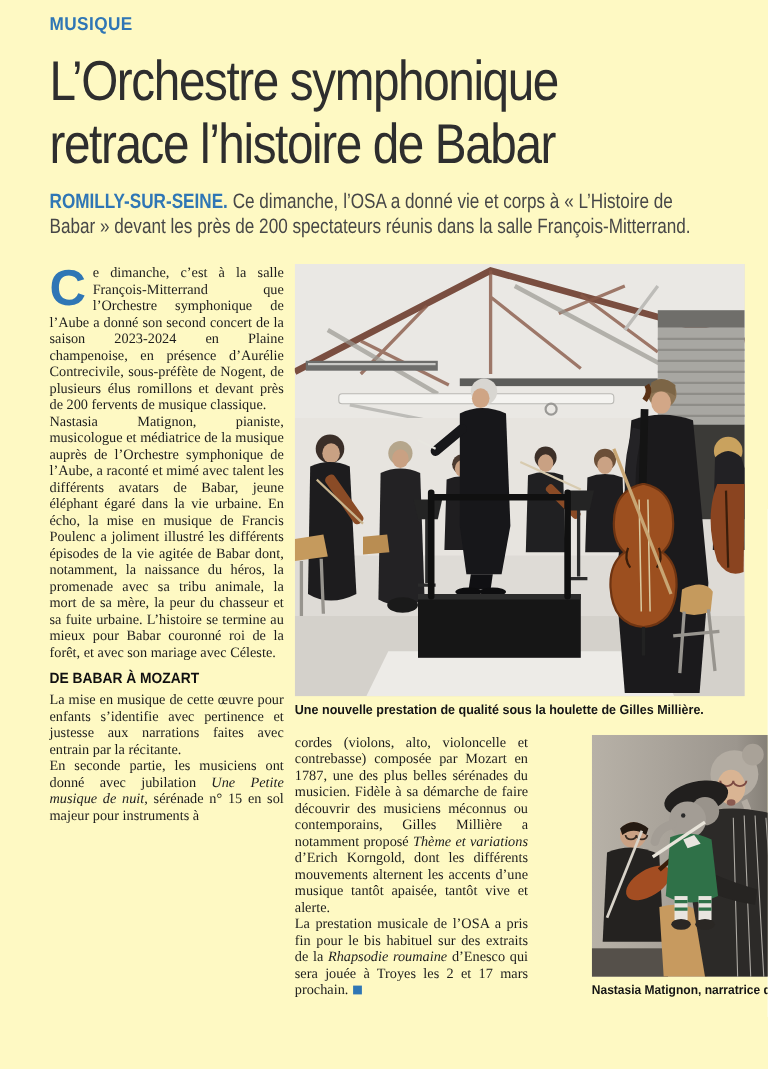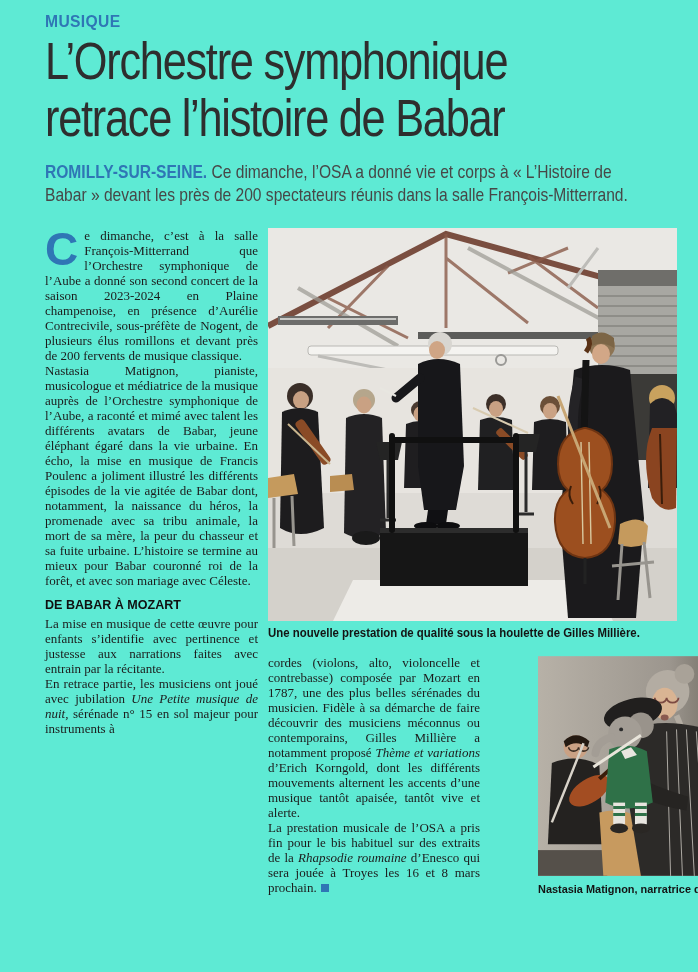--- a/index.html
+++ b/index.html
@@ -1,23 +1,23 @@
 <!DOCTYPE html>
 <html lang="fr"><head>
 <meta charset="utf-8">
 <style>
   html,body{margin:0;padding:0;background:#ffffff;}
   body{width:698px;height:972px;overflow:hidden;font-family:"Liberation Sans",sans-serif;}
-  .page{position:relative;width:698px;height:972px;box-sizing:border-box;padding:12px 21px 0 45px;overflow:hidden;background:#5eead4;}
+  .page{position:relative;width:698px;height:972px;box-sizing:border-box;padding:12px 21px 0 45px;overflow:hidden;background:#fef9c3;}
 
   
   .kicker{color:#2F76B5;font-weight:700;font-size:17px;letter-spacing:.4px;transform:scaleX(.92);transform-origin:left top;white-space:nowrap;}
 
   
-  .headline{margin-top:1px;color:#2e2e2e;}
+  .headline{margin-top:13px;color:#2e2e2e;}
   .headline-line{font-size:51px;font-weight:400;line-height:57px;letter-spacing:-1.5px;transform:scaleX(.85);transform-origin:left top;white-space:nowrap;}
 
   
   .lede{margin-top:13px;font-size:19px;line-height:23px;color:#474747;transform:scaleX(.82);transform-origin:left top;width:780px;}
   .lede-line{white-space:nowrap;}
   .lede-loc{color:#2F76B5;font-weight:700;}
 
   
   .content{display:flex;margin-top:22px;}
   .bodytext{font-family:"Liberation Serif",serif;font-size:13px;line-height:15px;color:#1c1c1c;text-align:justify;hyphens:auto;-webkit-hyphens:auto;}
@@ -57,21 +57,21 @@
     <div class="lede-line">Babar » devant les près de 200 spectateurs réunis dans la salle François-Mitterrand.</div>
   </div>
 
   <div class="content">
 
     <div class="col-left bodytext">
       <p><span class="dropcap">C</span><span><span>e dimanche, c’est à la salle François-Mitterrand que l’Orchestre symphonique de l’Aube a donné son second concert de la saison 2023-2024 en Plaine champenoise, en présence d’Aurélie Contrecivile, sous-préfète de Nogent, de plusieurs élus romillons et devant près de 200 fervents de musique classique.</span></span></p>
       <p><span>Nastasia Matignon, pianiste, musicologue et médiatrice de la musique auprès de l’Orchestre symphonique de l’Aube, a raconté et mimé avec talent les différents avatars de Babar, jeune éléphant égaré dans la vie urbaine. En écho, la mise en musique de Francis Poulenc a joliment illustré les différents épisodes de la vie agitée de Babar dont, notamment, la naissance du héros, la promenade avec sa tribu animale, la mort de sa mère, la peur du chasseur et sa fuite urbaine. L’histoire se termine au mieux pour Babar couronné roi de la forêt, et avec son mariage avec Céleste.</span></p>
       <div class="subhead">DE BABAR À MOZART</div>
       <p><span>La mise en musique de cette œuvre pour enfants s’identifie avec pertinence et justesse aux narrations faites avec entrain par la récitante.</span></p>
-      <p><span>En retrace partie, les musiciens ont joué avec jubilation </span><span style="font-style: italic;">Une Petite musique de nuit</span><span>, sérénade n° 15 en sol majeur pour instruments à</span></p>
+      <p><span>En seconde partie, les musiciens ont donné avec jubilation </span><span style="font-style: italic;">Une Petite musique de nuit</span><span>, sérénade n° 15 en sol majeur pour instruments à</span></p>
     </div>
 
     <div class="right-area">
 
       <svg class="photo photo-large" viewBox="0 0 409 393" xmlns="http://www.w3.org/2000/svg">
         <rect width="409" height="393" fill="#dedbd6"></rect>
 
         <g>
           <rect width="409" height="150" fill="#eae8e4"></rect>
           <path d="M0,98 L178,6 L409,70" stroke="#7a4e40" stroke-width="6" fill="none"></path>
@@ -175,21 +175,21 @@
           <path d="M62,248 l22,-2 l2,16 l-24,2 Z" fill="#b98d52"></path>
         </g>
       </svg>
 
       <div class="caption">Une nouvelle prestation de qualité sous la houlette de Gilles Millière.</div>
 
       <div class="bottom-row">
 
         <div class="col-middle bodytext">
           <p><span>cordes (violons, alto, violoncelle et contrebasse) composée par Mozart en 1787, une des plus belles sérénades du musicien. Fidèle à sa démarche de faire découvrir des musiciens méconnus ou contemporains, Gilles Millière a notamment proposé </span><span style="font-style: italic;">Thème et variations</span><span> d’Erich Korngold, dont les différents mouvements alternent les accents d’une musique tantôt apaisée, tantôt vive et alerte.</span></p>
-          <p><span>La prestation musicale de l’OSA a pris fin pour le bis habituel sur des extraits de la </span><span style="font-style: italic;">Rhapsodie roumaine</span><span> d’Enesco qui sera jouée à Troyes les 16 et 8 mars prochain.</span><span class="end-square"></span></p>
+          <p><span>La prestation musicale de l’OSA a pris fin pour le bis habituel sur des extraits de la </span><span style="font-style: italic;">Rhapsodie roumaine</span><span> d’Enesco qui sera jouée à Troyes les 2 et 17 mars prochain.</span><span class="end-square"></span></p>
         </div>
 
         <div class="small-photo-wrap">
           <svg class="photo photo-small" viewBox="0 0 190 222" xmlns="http://www.w3.org/2000/svg">
             <defs>
               <linearGradient id="wallg" x1="0" y1="0" x2="1" y2="0">
                 <stop offset="0" stop-color="#b7b1a7"></stop>
                 <stop offset=".7" stop-color="#9c968e"></stop>
                 <stop offset="1" stop-color="#6e6960"></stop>
               </linearGradient>

